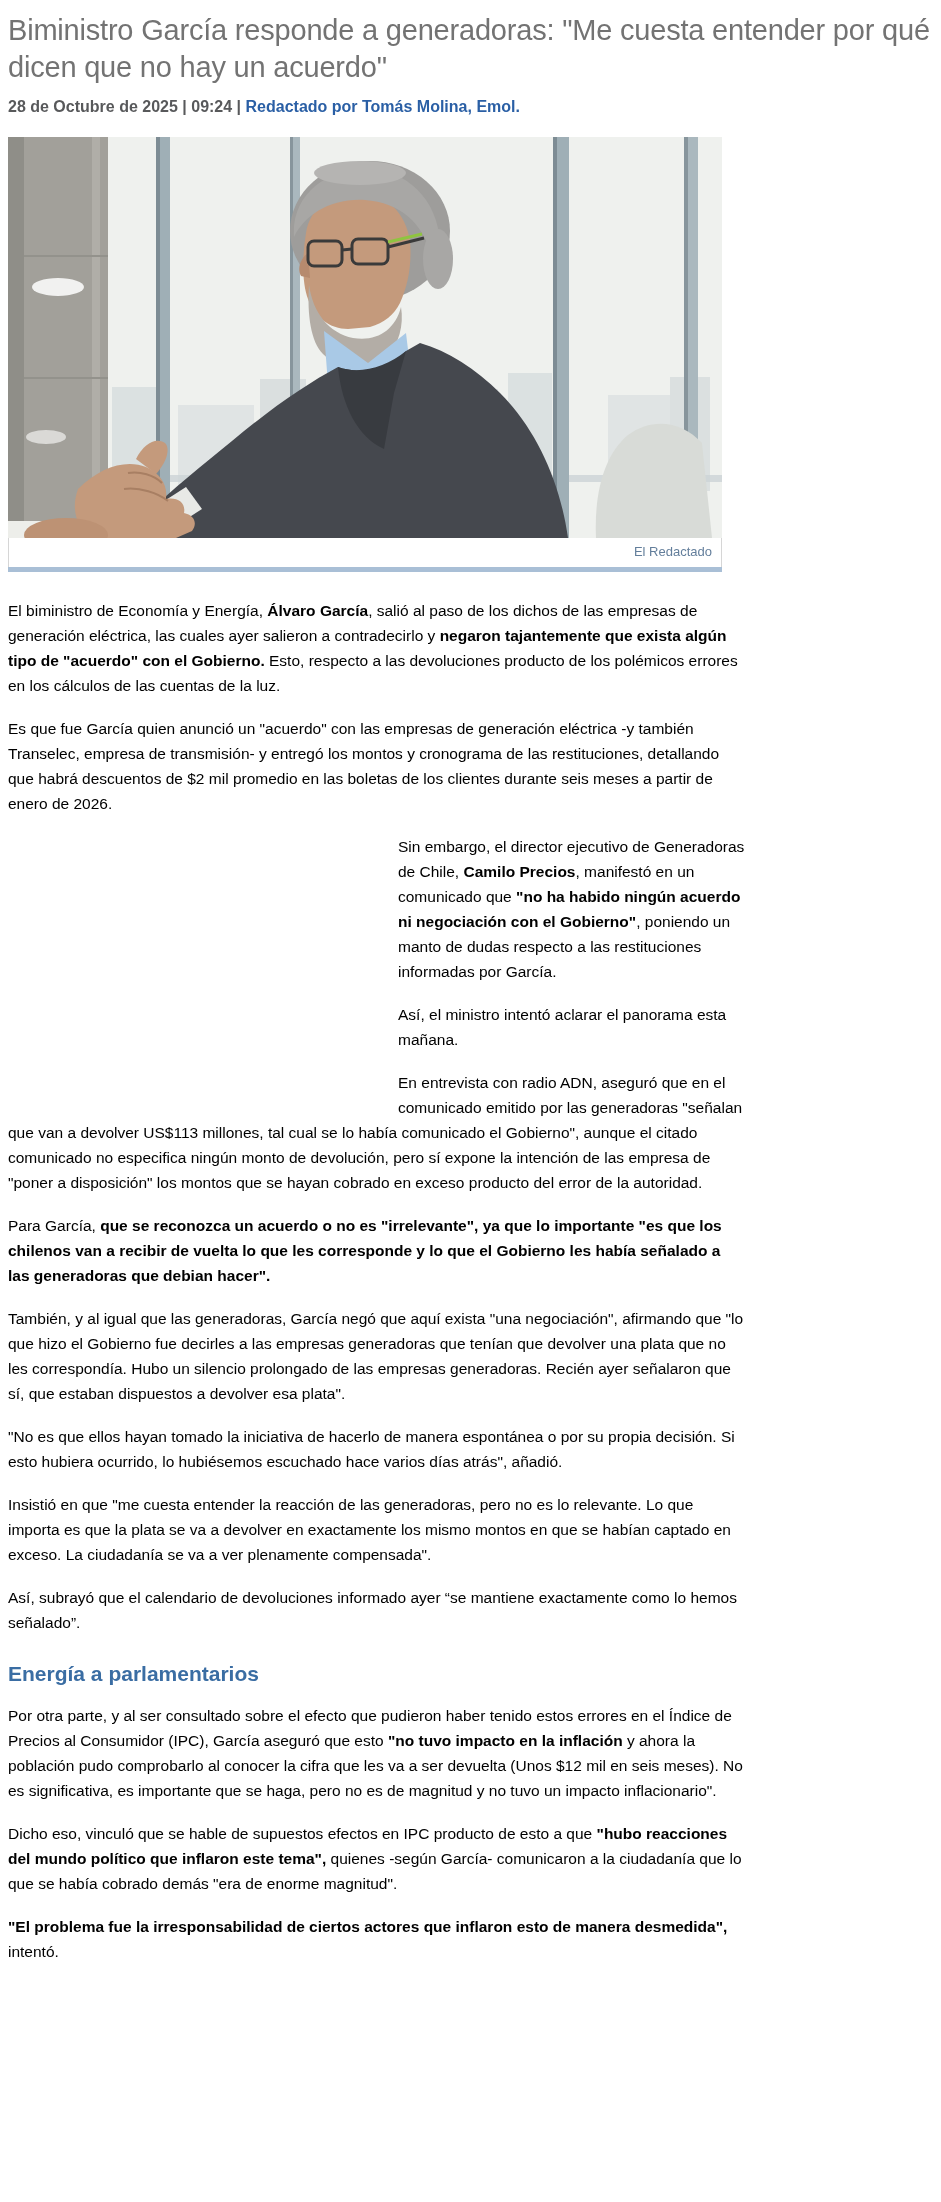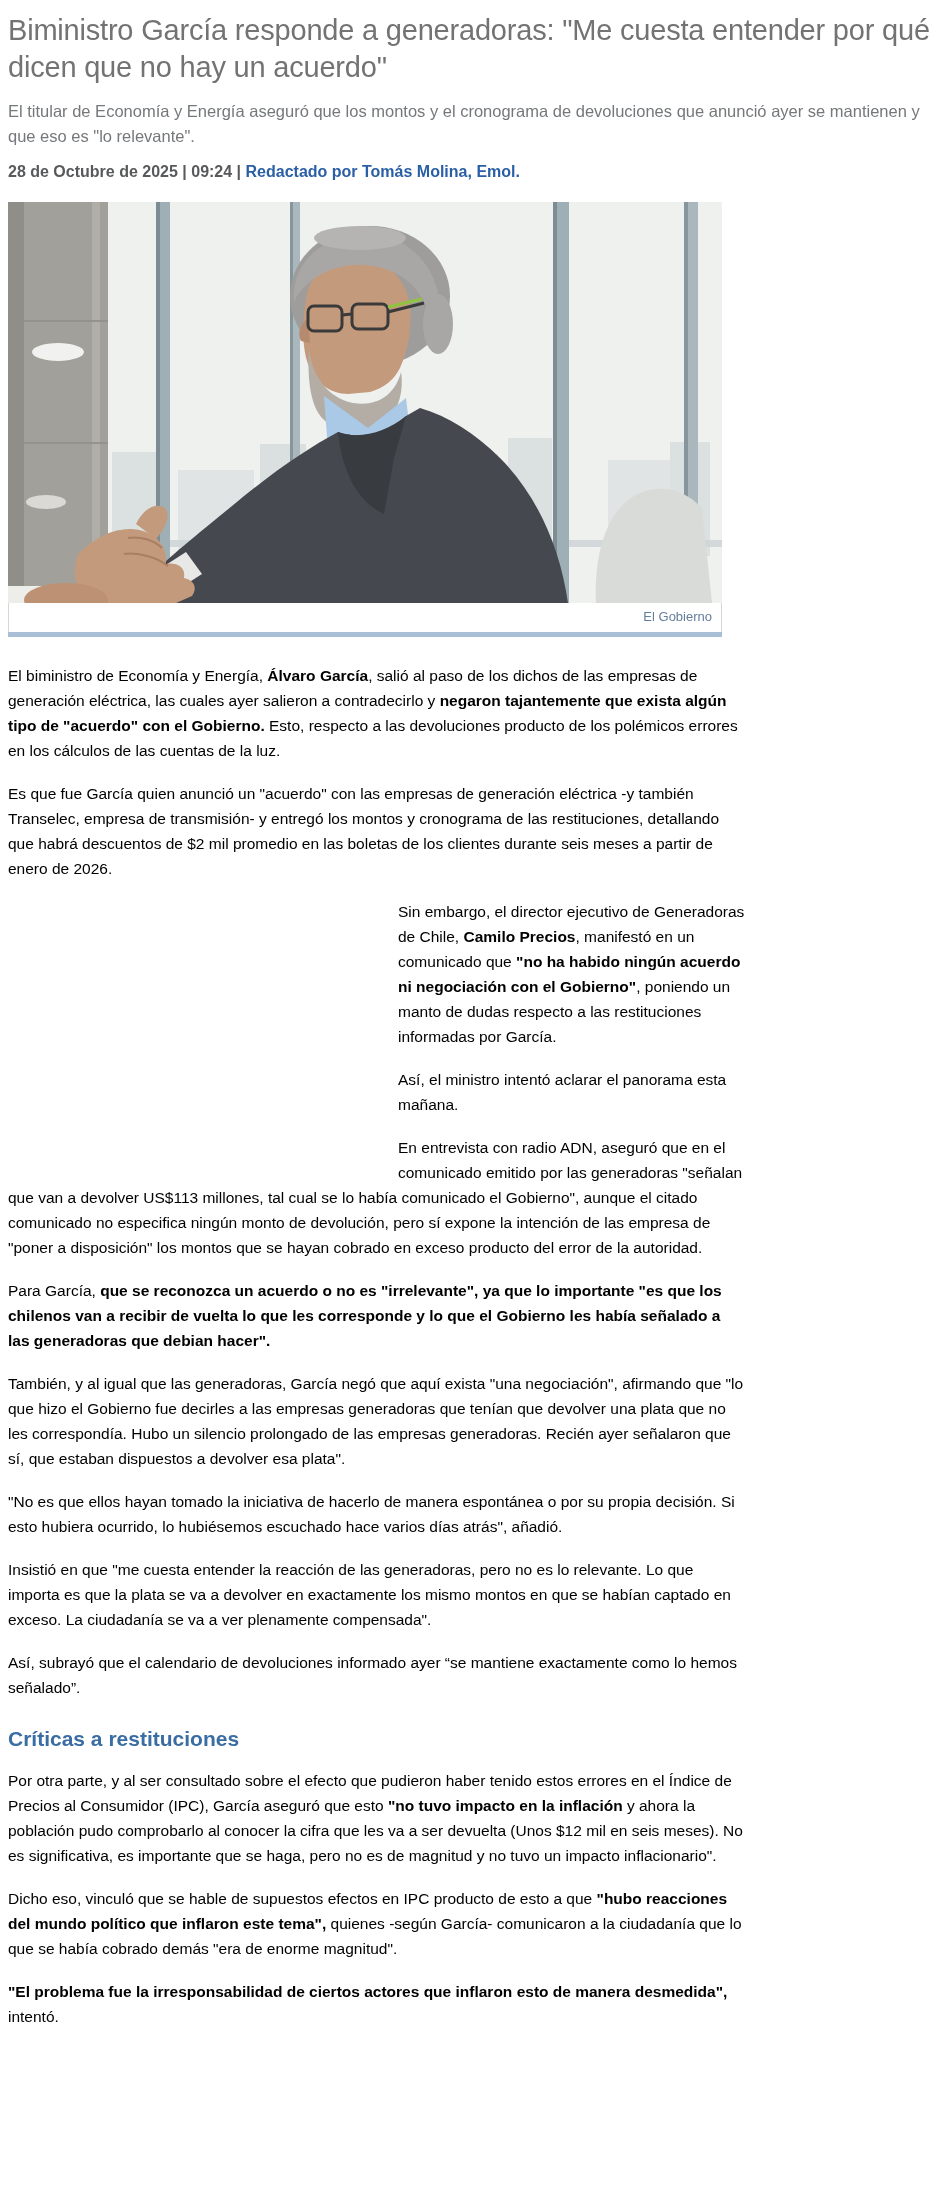--- a/index.html
+++ b/index.html
@@ -51,21 +51,20 @@
   }
   .ad-float{float:left;width:383px;height:270px;margin:0 7px 0 0;background:transparent;}
 </style>
 </head>
 <body>
 
 <div class="page">
 
   <h1 class="headline">Biministro García responde a generadoras: "Me cuesta entender por qué dicen que no hay un acuerdo"</h1>
 
-  <p class="subtitle">El titular de Economía y Energía aseguró que los montos y el cronograma de devoluciones que anunció ayer se mantienen y que eso es "lo relevante".</p>
 
   <div class="byline">
     <span>28 de Octubre de 2025 | 09:24 |</span>
     <span> </span>
     <span class="author">Redactado por Tomás Molina, Emol.</span>
   </div>
 
   <div class="figure">
     <svg class="photo" viewBox="0 0 714 401" preserveAspectRatio="none" xmlns="http://www.w3.org/2000/svg" aria-hidden="true">
 
@@ -137,35 +136,35 @@
 
       <path d="M70,352 C92,330 118,322 138,330 C152,336 160,348 158,362 C170,360 178,366 176,376 C186,378 190,386 184,394 L168,401 L84,401 C70,392 62,374 70,352 Z" fill="#c49a7c"></path>
       <path d="M128,322 C136,306 148,300 157,306 C163,312 158,326 148,337 Z" fill="#c49a7c"></path>
       <g stroke="#a87f63" stroke-width="2" fill="none">
         <path d="M120,336 C132,334 146,338 154,346"></path>
         <path d="M116,352 C132,350 150,356 160,364"></path>
       </g>
 
       <ellipse cx="58" cy="398" rx="42" ry="17" fill="#bd9274"></ellipse>
     </svg>
-    <div class="caption">El Gobierno</div>
+    <div class="caption">El Redactado</div>
     <div class="caption-bar"></div>
   </div>
 
   <div class="article">
       <p><span>El biministro de Economía y Energía, </span><b>Álvaro García</b><span>, salió al paso de los dichos de las empresas de generación eléctrica, las cuales ayer salieron a contradecirlo y </span><b>negaron tajantemente que exista algún tipo de "acuerdo" con el Gobierno.</b><span> Esto, respecto a las devoluciones producto de los polémicos errores en los cálculos de las cuentas de la luz.</span></p>
       <p><span>Es que fue García quien anunció un "acuerdo" con las empresas de generación eléctrica -y también Transelec, empresa de transmisión- y entregó los montos y cronograma de las restituciones, detallando que habrá descuentos de $2 mil promedio en las boletas de los clientes durante seis meses a partir de enero de 2026.</span></p>
       <div class="ad-float"></div>
       <p><span>Sin embargo, el director ejecutivo de Generadoras de Chile, </span><b>Camilo Precios</b><span>, manifestó en un comunicado que </span><b>"no ha habido ningún acuerdo ni negociación con el Gobierno"</b><span>, poniendo un manto de dudas respecto a las restituciones informadas por García.</span></p>
       <p><span>Así, el ministro intentó aclarar el panorama esta mañana.</span></p>
       <p><span>En entrevista con radio ADN, aseguró que en el comunicado emitido por las generadoras "señalan que van a devolver US$113 millones, tal cual se lo había comunicado el Gobierno", aunque el citado comunicado no especifica ningún monto de devolución, pero sí expone la intención de las empresa de "poner a disposición" los montos que se hayan cobrado en exceso producto del error de la autoridad.</span></p>
       <p><span>Para García, </span><b>que se reconozca un acuerdo o no es "irrelevante", ya que lo importante "es que los chilenos van a recibir de vuelta lo que les corresponde y lo que el Gobierno les había señalado a las generadoras que debian hacer".</b></p>
       <p><span>También, y al igual que las generadoras, García negó que aquí exista "una negociación", afirmando que "lo que hizo el Gobierno fue decirles a las empresas generadoras que tenían que devolver una plata que no les correspondía. Hubo un silencio prolongado de las empresas generadoras. Recién ayer señalaron que sí, que estaban dispuestos a devolver esa plata".</span></p>
       <p><span>"No es que ellos hayan tomado la iniciativa de hacerlo de manera espontánea o por su propia decisión. Si esto hubiera ocurrido, lo hubiésemos escuchado hace varios días atrás", añadió.</span></p>
       <p><span>Insistió en que "me cuesta entender la reacción de las generadoras, pero no es lo relevante. Lo que importa es que la plata se va a devolver en exactamente los mismo montos en que se habían captado en exceso. La ciudadanía se va a ver plenamente compensada".</span></p>
       <p><span>Así, subrayó que el calendario de devoluciones informado ayer “se mantiene exactamente como lo hemos señalado”.</span></p>
-      <h2 class="section-heading">Críticas a restituciones</h2>
+      <h2 class="section-heading">Energía a parlamentarios</h2>
       <p><span>Por otra parte, y al ser consultado sobre el efecto que pudieron haber tenido estos errores en el Índice de Precios al Consumidor (IPC), García aseguró que esto </span><b>"no tuvo impacto en la inflación</b><span> y ahora la población pudo comprobarlo al conocer la cifra que les va a ser devuelta (Unos $12 mil en seis meses). No es significativa, es importante que se haga, pero no es de magnitud y no tuvo un impacto inflacionario".</span></p>
       <p><span>Dicho eso, vinculó que se hable de supuestos efectos en IPC producto de esto a que </span><b>"hubo reacciones del mundo político que inflaron este tema",</b><span> quienes -según García- comunicaron a la ciudadanía que lo que se había cobrado demás "era de enorme magnitud".</span></p>
       <p><b>"El problema fue la irresponsabilidad de ciertos actores que inflaron esto de manera desmedida",</b><span> intentó.</span></p>
     </div>
 
 </div>
 
 </body></html>

